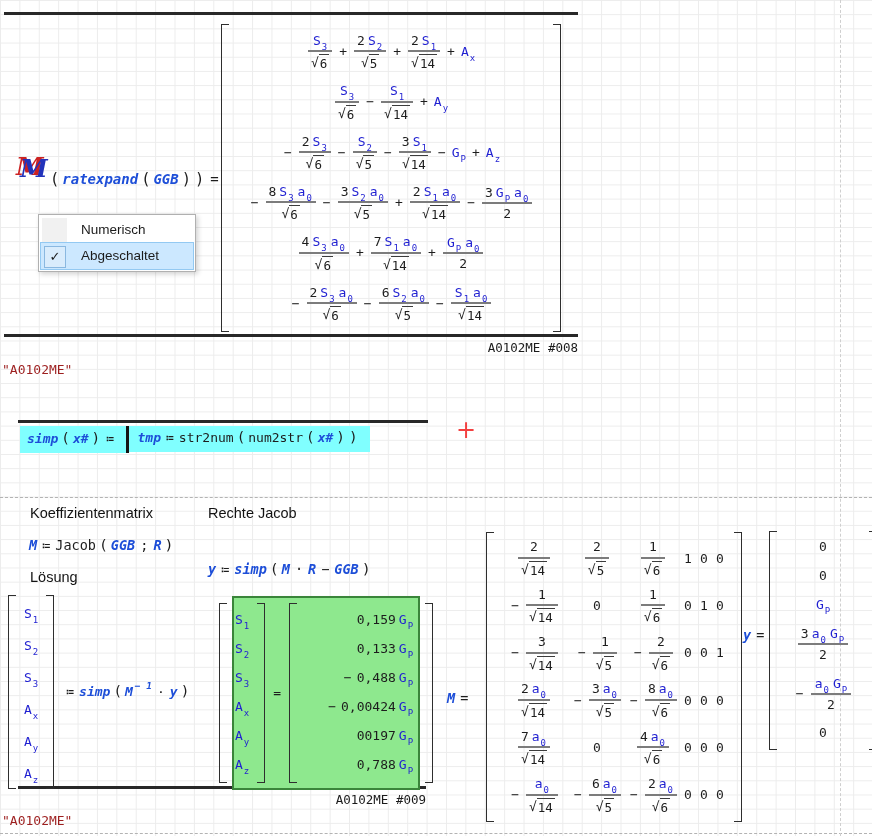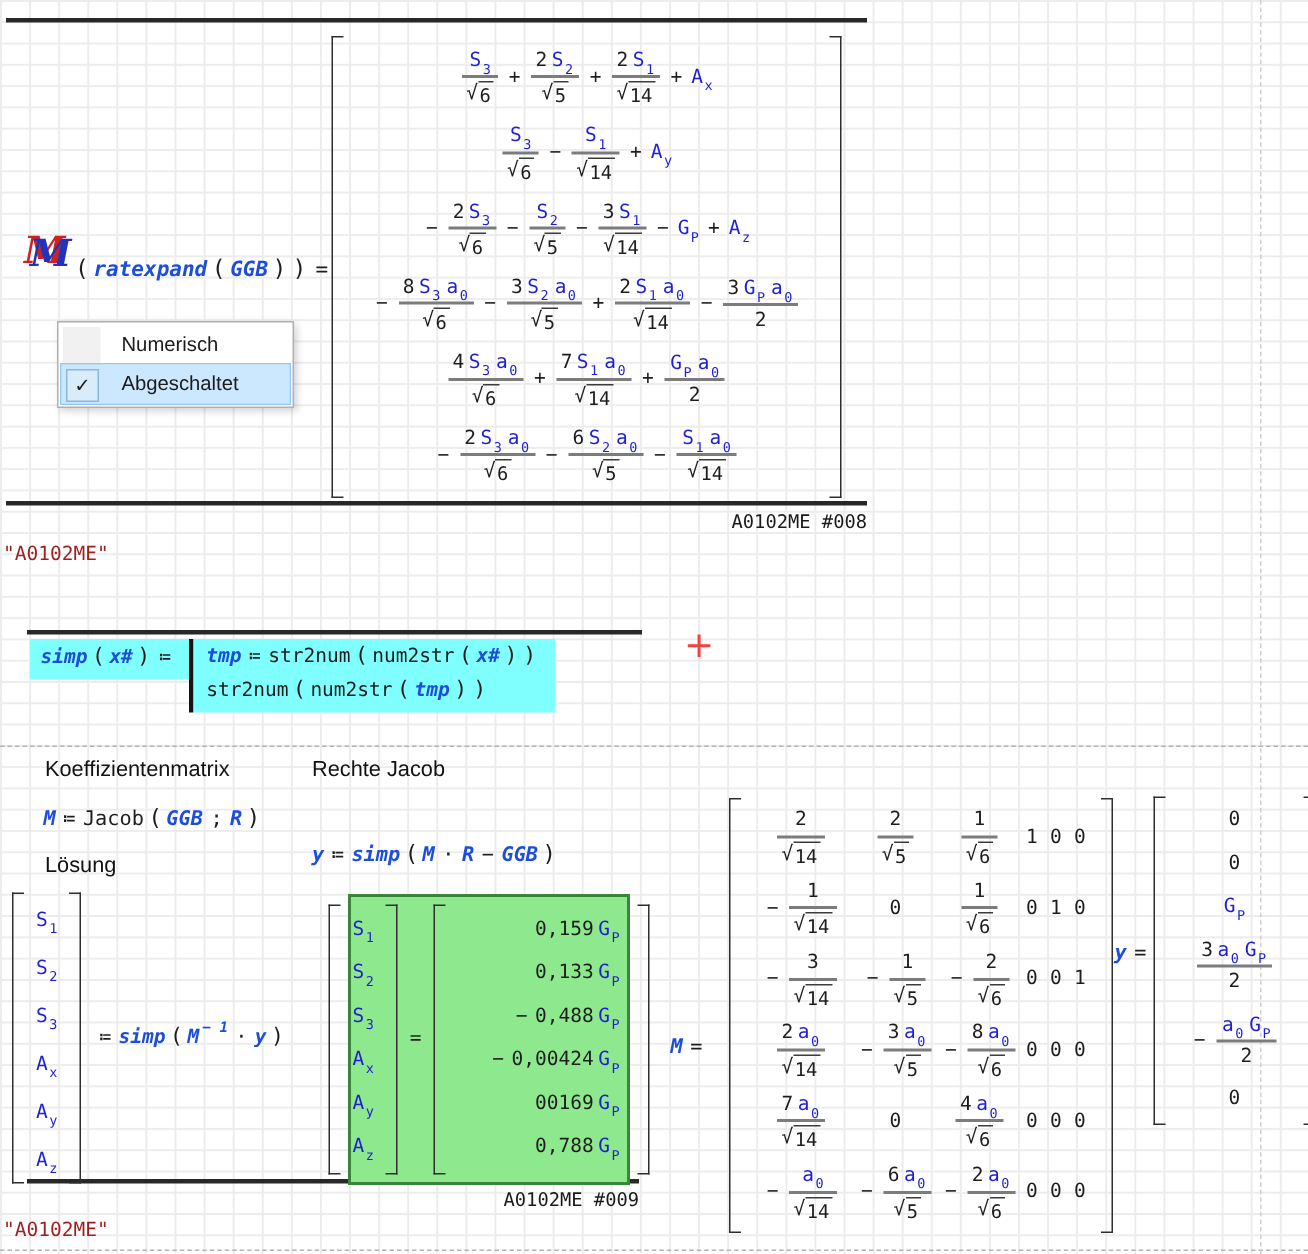--- a/index.html
+++ b/index.html
@@ -375,21 +375,20 @@
 </div>
 
 <div class="abs tag" style="left:420px;top:340px;width:158px;">A0102ME #008</div>
 <div class="abs redstr" style="left:2px;top:362px;">"A0102ME"</div>
 
 <div class="abs simp math" style="left:20px;top:426px;">
   <div class="simp-left"><span class="ital">simp</span><span class="paren">(</span><span class="ital">x#</span><span class="paren">)</span><span class="op">≔</span></div>
   <div class="simp-bar"></div>
   <div class="simp-right">
     <div><span class="ital">tmp</span><span class="op">≔</span><span class="num">str2num</span><span class="paren">(</span><span class="num">num2str</span><span class="paren">(</span><span class="ital">x#</span><span class="paren">)</span><span class="paren">)</span></div>
-    <div><span class="num">str2num</span><span class="paren">(</span><span class="num">num2str</span><span class="paren">(</span><span class="ital">tmp</span><span class="paren">)</span><span class="paren">)</span></div>
   </div>
 </div>
 <div class="abs plus" style="left:456px;top:418px;">+</div>
 
 <div class="abs gui-label" style="left:30px;top:505px;">Koeffizientenmatrix</div>
 <div class="abs gui-label" style="left:208px;top:505px;">Rechte Jacob</div>
 <div class="abs math" style="left:28px;top:536px;font-size:13.5px;"><span class="ital">M</span><span class="op">≔</span><span class="num">Jacob</span><span class="paren">(</span><span class="ital">GGB</span><span class="op">;</span><span class="ital">R</span><span class="paren">)</span></div>
 <div class="abs math" style="left:207px;top:536px;font-size:13.5px;margin-top:24px;"><span class="ital">y</span><span class="op">≔</span><span class="ital">simp</span><span class="paren">(</span><span class="ital">M</span><span class="op">·</span><span class="ital">R</span><span class="op">−</span><span class="ital">GGB</span><span class="paren">)</span></div>
 <div class="abs gui-label" style="left:30px;top:569px;">Lösung</div>
 
@@ -462,21 +461,21 @@
           <span class="op">−</span>
           <span class="num">0,488</span>
           <span class="var">G<span class="sub">P</span></span>
         </div>
         <div class="mrow">
           <span class="op">−</span>
           <span class="num">0,00424</span>
           <span class="var">G<span class="sub">P</span></span>
         </div>
         <div class="mrow">
-          <span class="num">00169</span>
+          <span class="num">00197</span>
           <span class="var">G<span class="sub">P</span></span>
         </div>
         <div class="mrow">
           <span class="num">0,788</span>
           <span class="var">G<span class="sub">P</span></span>
         </div>
       </div>
     <div class="br"></div>
   </div>
 </div>

